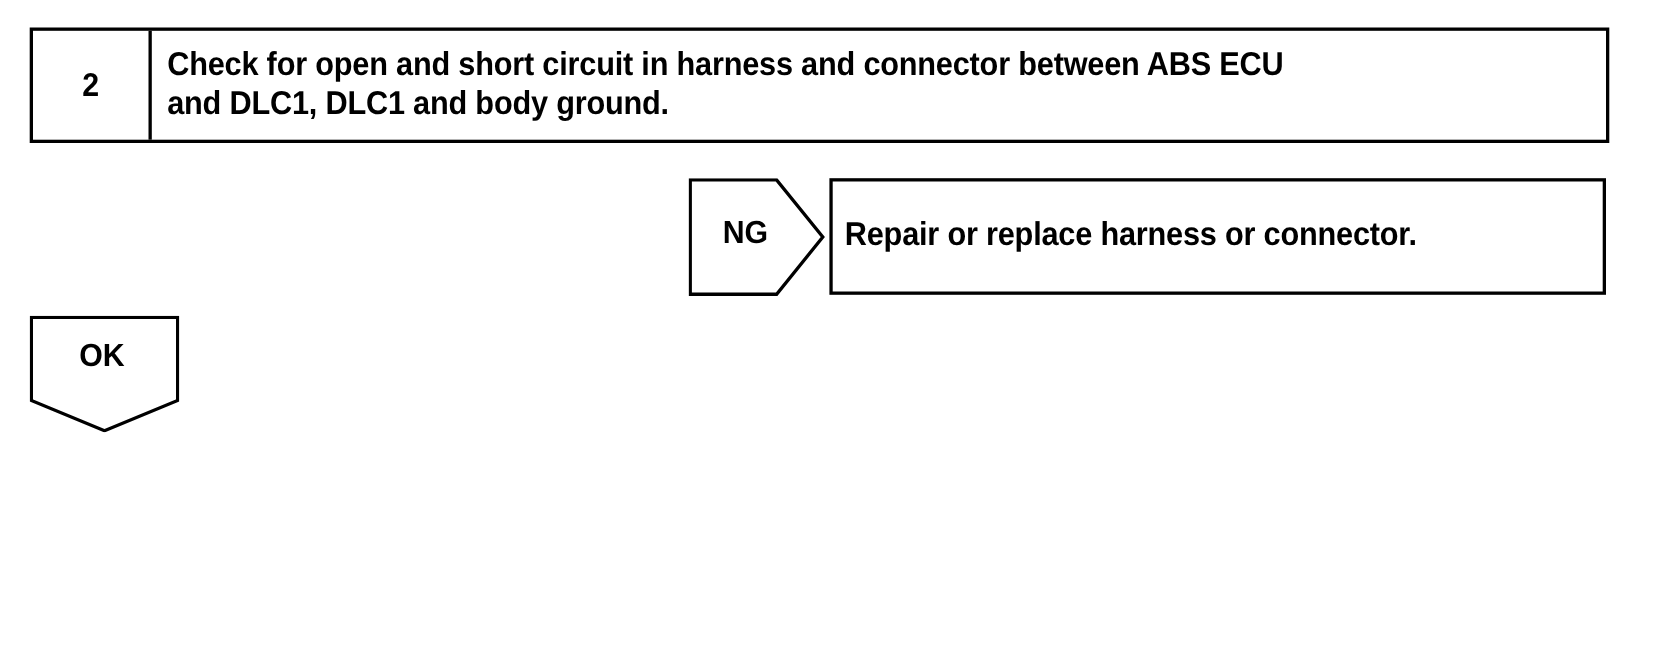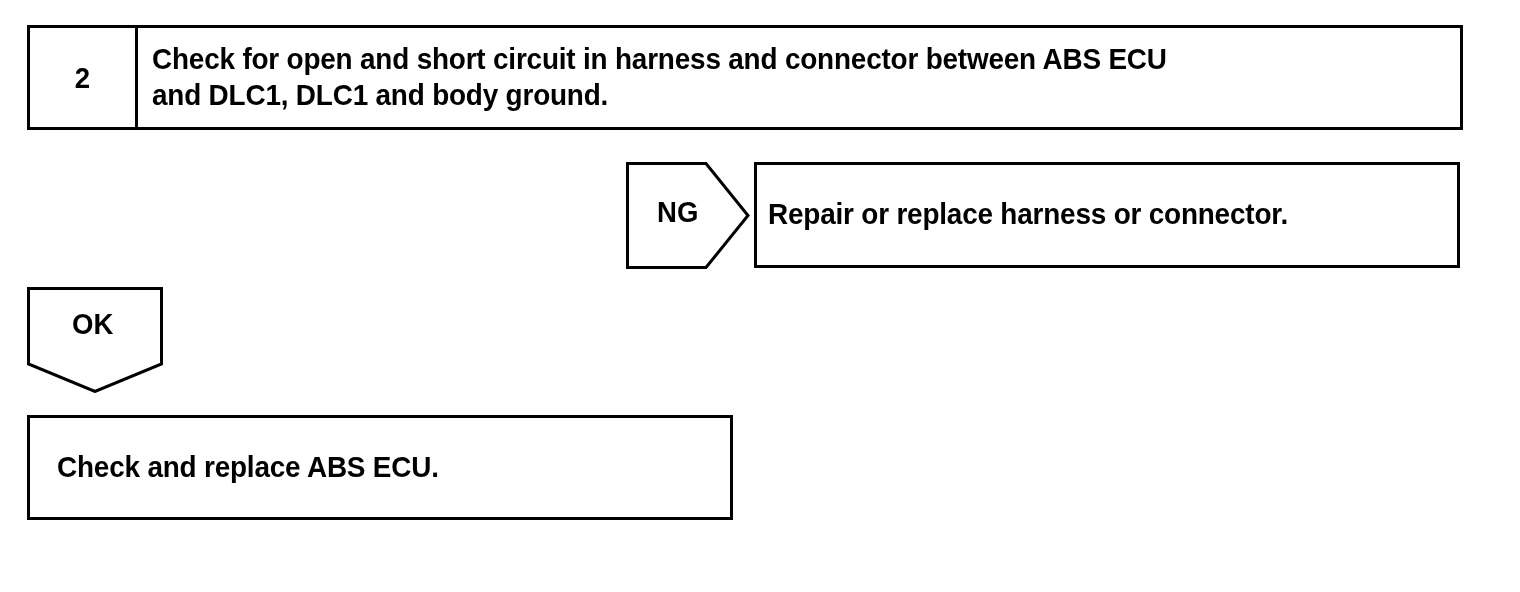--- a/index.html
+++ b/index.html
@@ -168,17 +168,14 @@
     <div class="ng-result-text">Repair or replace harness or connector.</div>
   </div>
 
   <div class="ok-arrow">
     <svg width="136" height="106" viewBox="0 0 136 106" aria-hidden="true">
       <polygon points="1.5,1.5 134.5,1.5 134.5,77 68,104.5 1.5,77" fill="#ffffff" stroke="#000000" stroke-width="3" stroke-linejoin="miter"></polygon>
     </svg>
   </div>
   <div class="ok-label">OK</div>
 
-  <div class="final-box">
-    <div class="final-text">Check and replace ABS ECU.</div>
-  </div>
 
 </div>
 
 </body></html>

